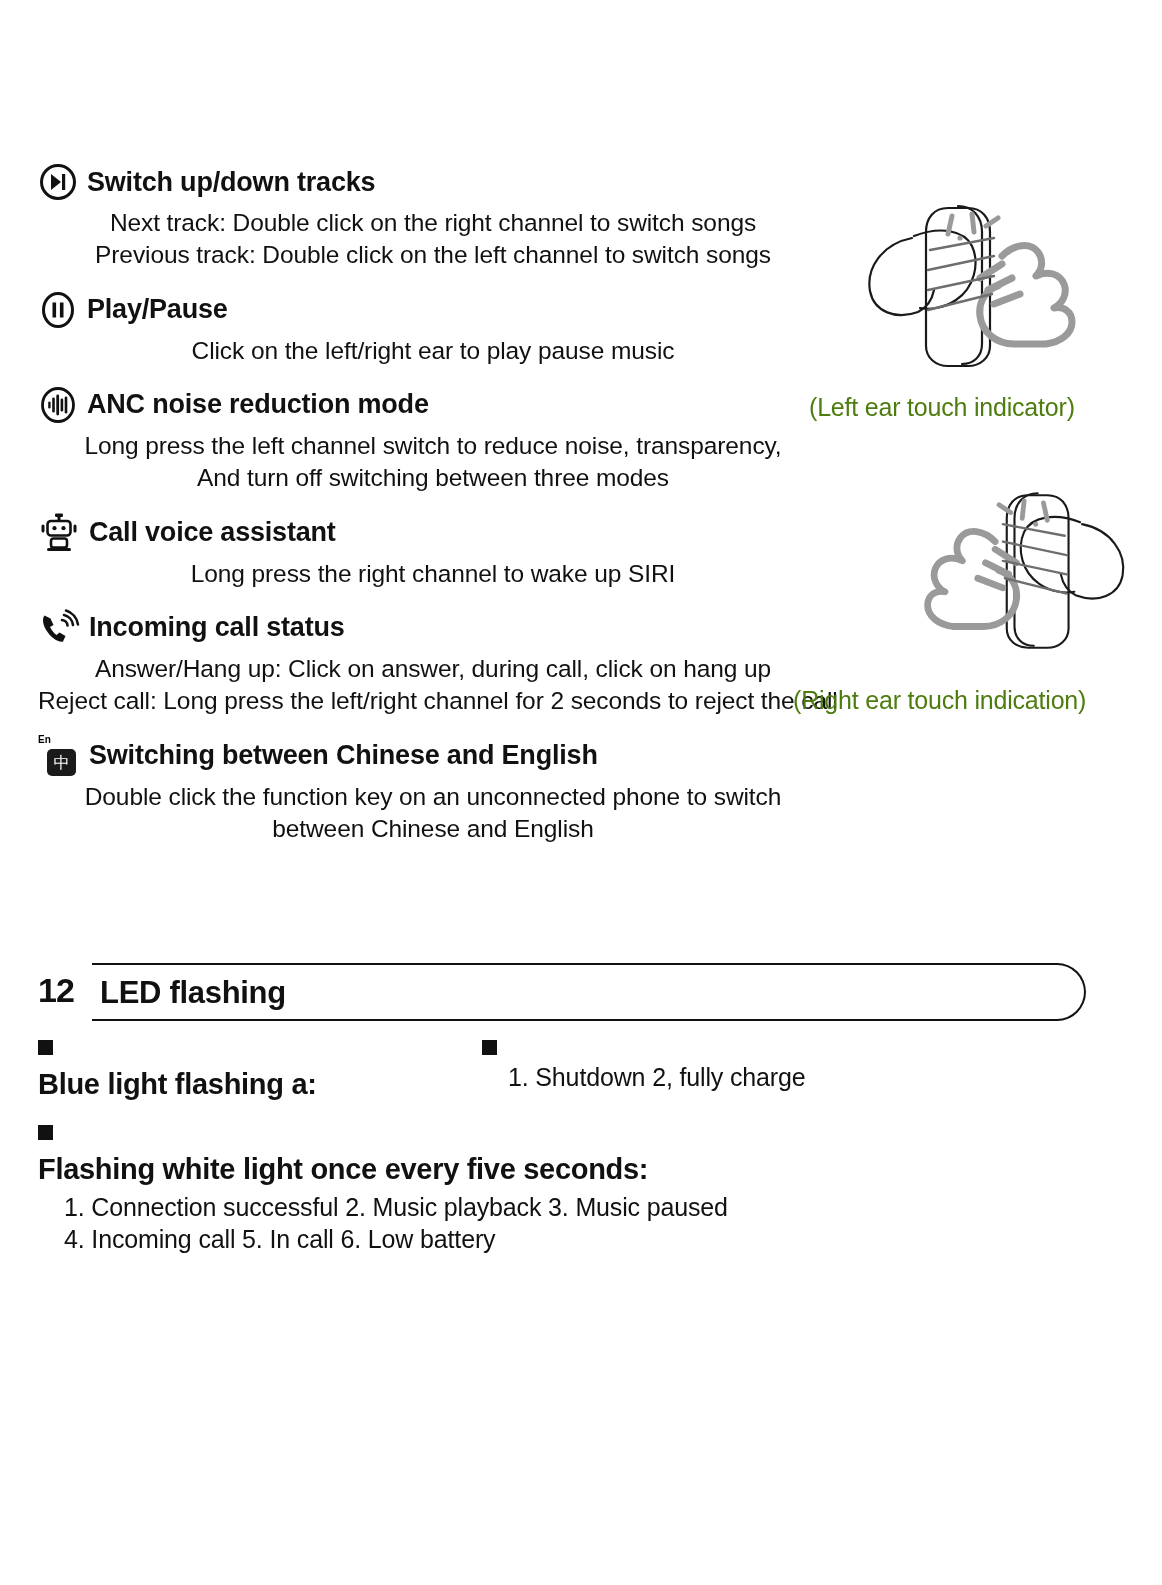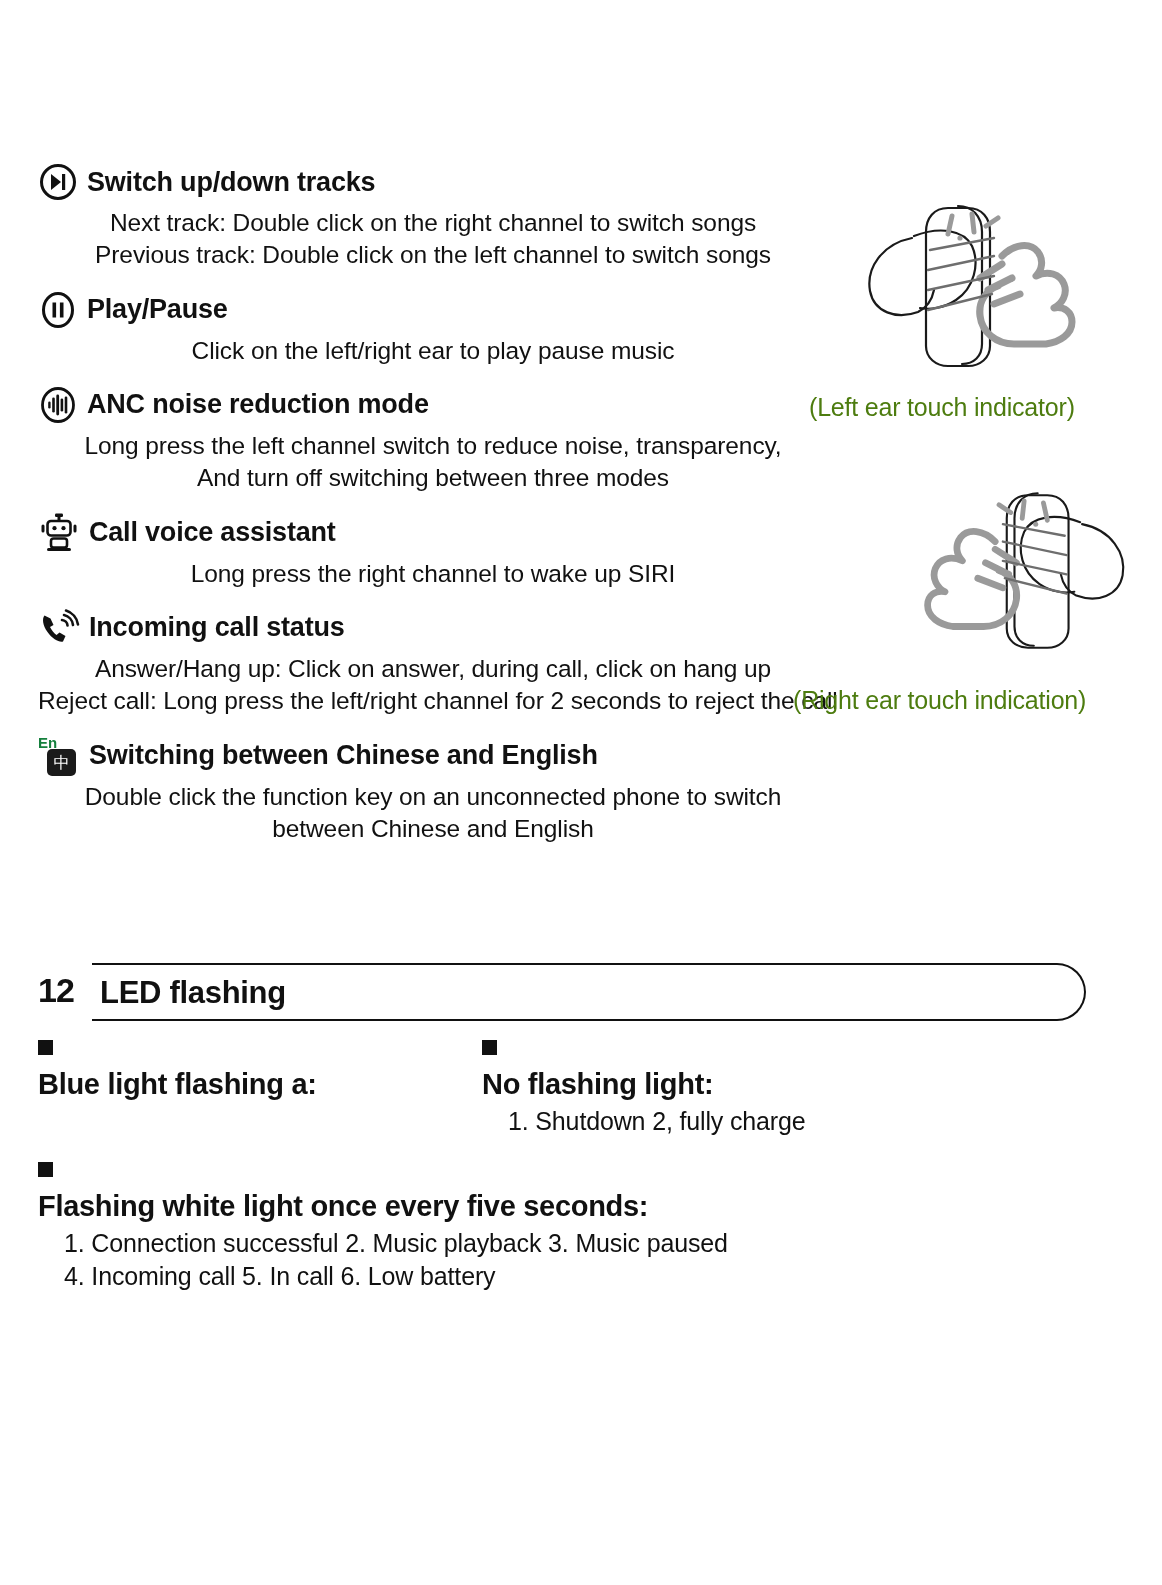--- a/index.html
+++ b/index.html
@@ -68,24 +68,24 @@
 
   .icon-lang {
     position: relative;
     width: 42px;
     height: 44px;
   }
   .icon-lang .en {
     position: absolute;
     left: 0px;
     top: 1px;
-    font-size: 15px;
+    font-size: 10px;
     font-weight: 600;
     line-height: 1;
-    color: #15803d;
+    color: #000000;
   }
   .icon-lang .zh-box {
     position: absolute;
     left: 9px;
     top: 15px;
     width: 29px;
     height: 27px;
     background: #1a1a1a;
     border-radius: 5px;
     color: #ffffff;
@@ -400,21 +400,20 @@
       <div class="led-col-a">
         <div class="led-head">
           <span class="sq"></span>
           <span>Blue light flashing a:</span>
         </div>
       </div>
 
       <div class="led-col-b">
         <div class="led-head">
           <span class="sq"></span>
-          <span>No flashing light:</span>
         </div>
         <div class="led-sub">1. Shutdown 2, fully charge</div>
       </div>
     </div>
 
     <div class="led-block-2">
       <div class="led-head">
         <span class="sq"></span>
         <span>Flashing white light once every five seconds:</span>
       </div>

